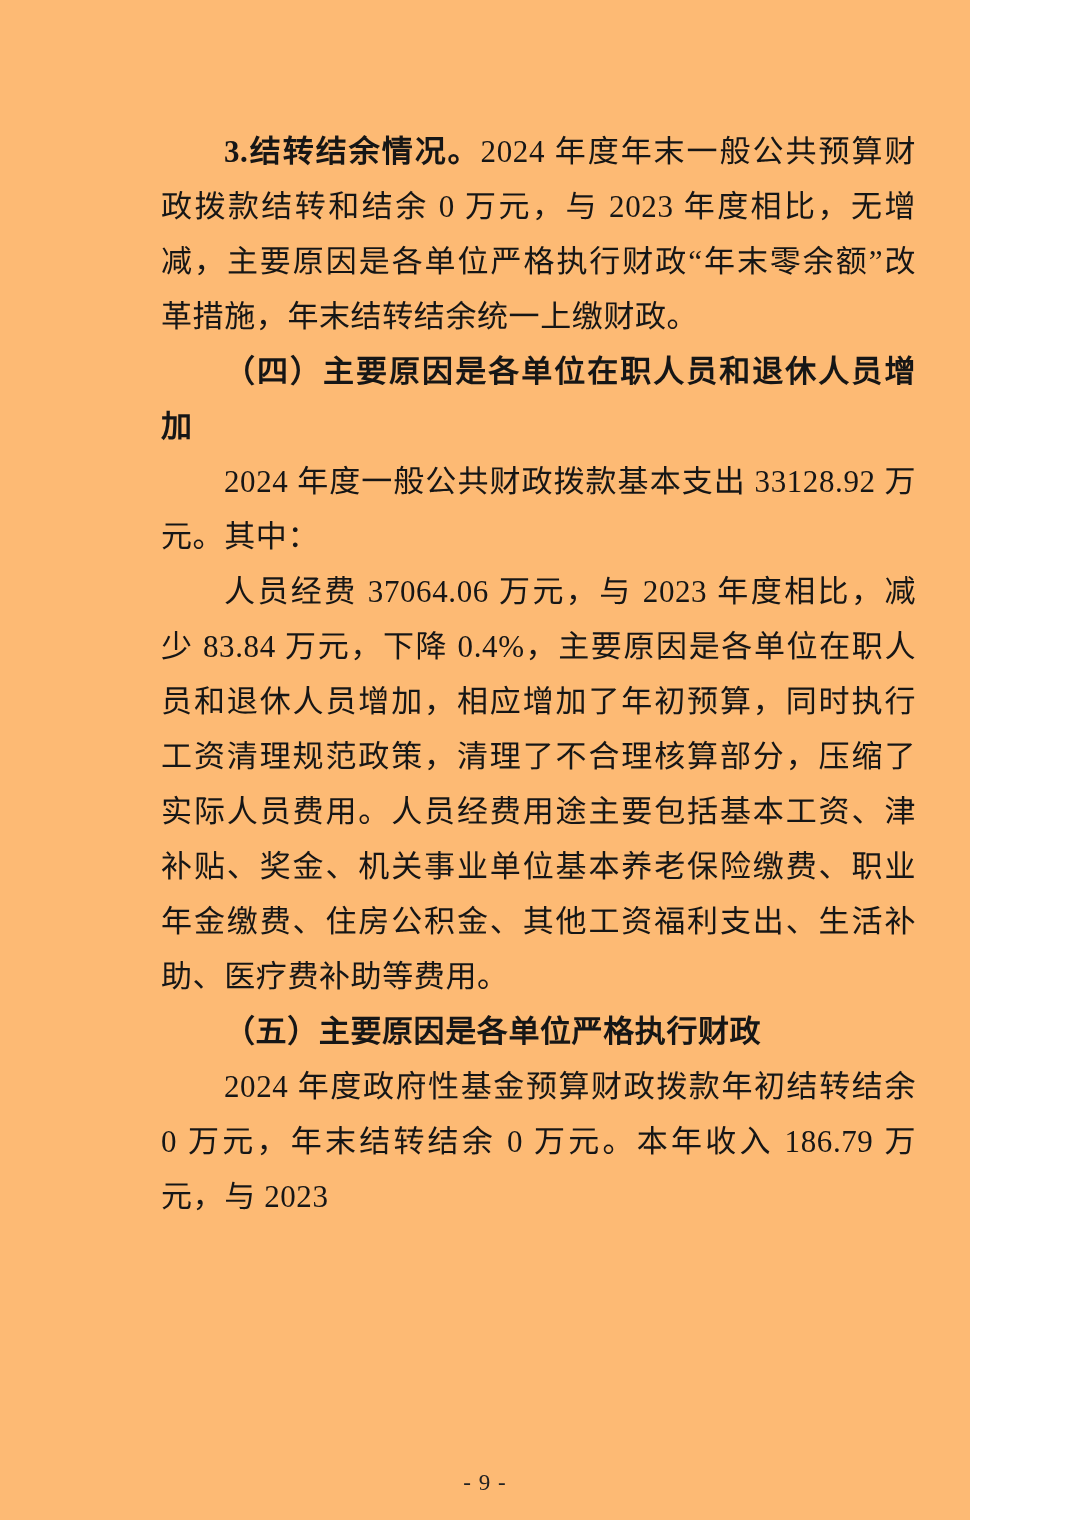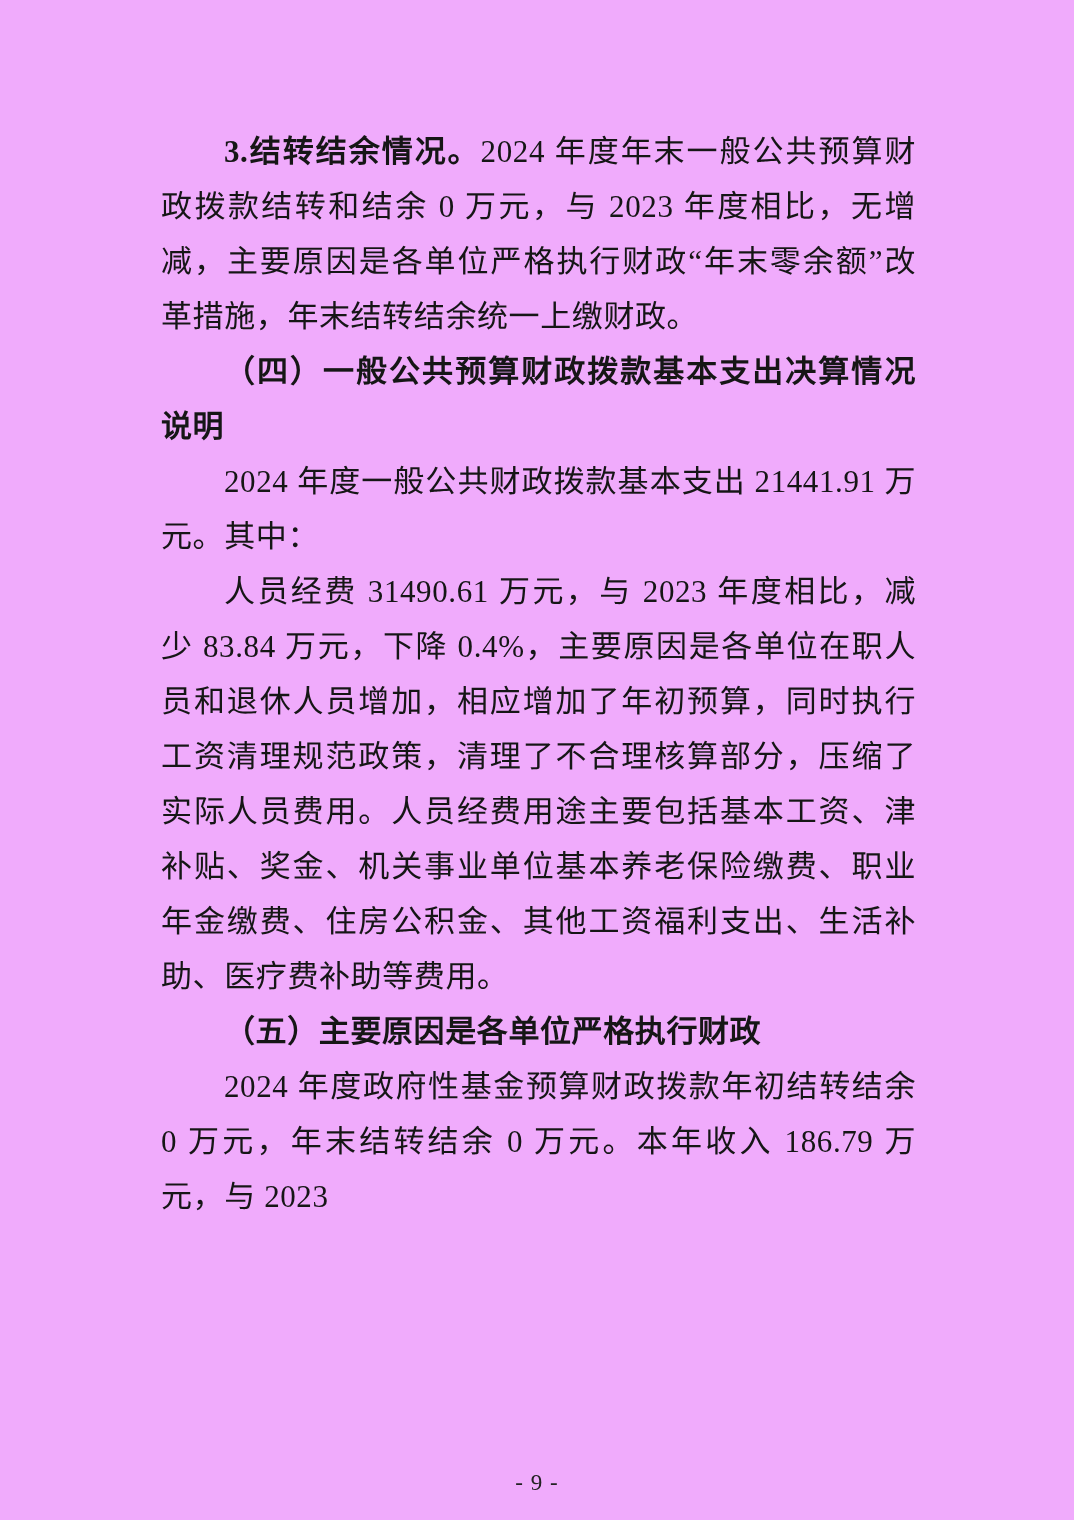--- a/index.html
+++ b/index.html
@@ -2,23 +2,23 @@
 <html lang="zh-CN"><head>
 <meta charset="utf-8">
 <style>
   html, body {
     margin: 0;
     padding: 0;
     background: #ffffff;
   }
   .page {
     position: relative;
-    width: 1074px;
+    width: 970px;
     height: 1520px;
-    background: #f0abfc;
+    background: #fdba74;
     color: #161616;
     font-family: "Liberation Serif", serif;
     overflow: hidden;
   }
   .content {
     position: absolute;
     left: 161px;
     top: 124px;
     width: 755px;
   }
@@ -53,25 +53,25 @@
   }
 </style>
 </head>
 <body>
 
 <div class="page">
   <div class="content">
 
     <p class="indent"><span class="bold-run">3.结转结余情况。</span><span>2024 年度年末一般公共预算财政拨款结转和结余 0 万元，与 2023 年度相比，无增减，主要原因是各单位严格执行财政“年末零余额”改革措施，年末结转结余统一上缴财政。</span></p>
 
-    <p class="indent heading">（四）一般公共预算财政拨款基本支出决算情况说明</p>
+    <p class="indent heading">（四）主要原因是各单位在职人员和退休人员增加</p>
 
-    <p class="indent">2024 年度一般公共财政拨款基本支出 21441.91 万元。其中：</p>
+    <p class="indent">2024 年度一般公共财政拨款基本支出 33128.92 万元。其中：</p>
 
-    <p class="indent">人员经费 31490.61 万元，与 2023 年度相比，减少 83.84 万元，下降 0.4%，主要原因是各单位在职人员和退休人员增加，相应增加了年初预算，同时执行工资清理规范政策，清理了不合理核算部分，压缩了实际人员费用。人员经费用途主要包括基本工资、津补贴、奖金、机关事业单位基本养老保险缴费、职业年金缴费、住房公积金、其他工资福利支出、生活补助、医疗费补助等费用。</p>
+    <p class="indent">人员经费 37064.06 万元，与 2023 年度相比，减少 83.84 万元，下降 0.4%，主要原因是各单位在职人员和退休人员增加，相应增加了年初预算，同时执行工资清理规范政策，清理了不合理核算部分，压缩了实际人员费用。人员经费用途主要包括基本工资、津补贴、奖金、机关事业单位基本养老保险缴费、职业年金缴费、住房公积金、其他工资福利支出、生活补助、医疗费补助等费用。</p>
 
 
     <p class="indent heading">（五）主要原因是各单位严格执行财政</p>
 
     <p class="indent">2024 年度政府性基金预算财政拨款年初结转结余 0 万元，年末结转结余 0 万元。本年收入 186.79 万元，与 2023</p>
 
   </div>
 
   <div class="footer">- 9 -</div>
 </div>

